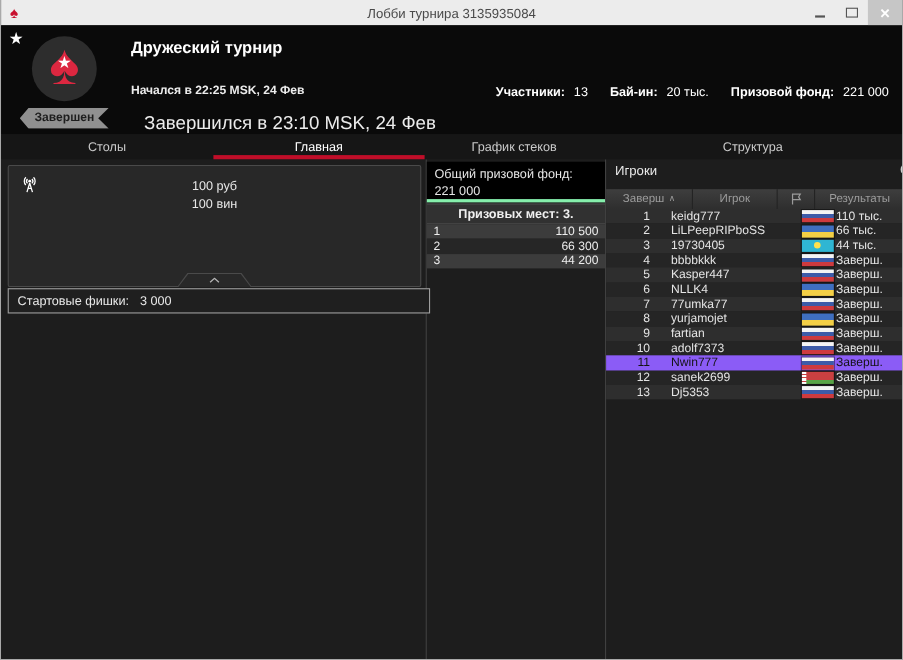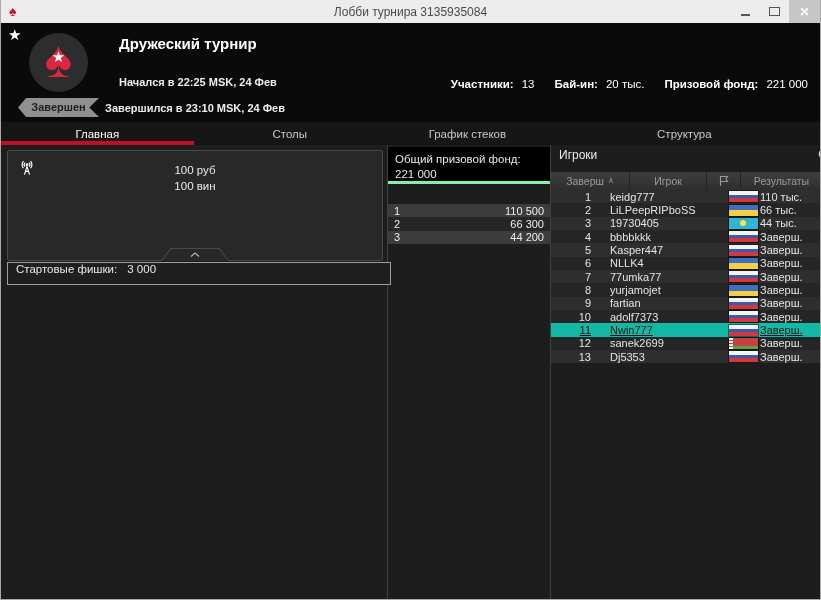--- a/index.html
+++ b/index.html
@@ -21,21 +21,21 @@
   .header{position:absolute;left:0;top:23px;width:100%;height:99px;background:#0a0a0a;}
   .fav-star{position:absolute;left:7px;top:3px;color:#fff;font-size:15px;}
   .logo{position:absolute;left:28px;top:10px;width:59px;height:59px;border-radius:50%;background:#2d2d2d;overflow:hidden;}
   .logo .spade{position:absolute;left:0;right:0;top:-5px;text-align:center;color:#dc2740;font-size:52px;line-height:62px;}
   .logo .spade-star{position:absolute;left:0;right:0;top:15px;text-align:center;color:#fff;font-size:15px;}
   .status-badge{position:absolute;left:17px;top:75px;width:81px;height:19px;background:#909090;
     clip-path:polygon(10% 0,100% 0,88% 50%,100% 100%,10% 100%,0 50%);
     color:#1e1e1e;font-size:11px;font-weight:bold;text-align:center;line-height:19px;}
   .h-title{position:absolute;left:118px;top:12px;color:#fff;font-size:15px;font-weight:bold;}
   .h-start{position:absolute;left:118px;top:53px;color:#ececec;font-size:11px;font-weight:bold;}
-  .h-end{position:absolute;left:104px;top:79px;color:#ececec;font-size:11px;font-weight:bold;}
+  .h-end{position:absolute;left:130px;top:79px;color:#ececec;font-size:17px;font-weight:normal;}
   .h-stats{position:absolute;right:12px;top:55px;display:flex;gap:20px;}
   .stat{display:flex;flex-direction:row;gap:8px;}
   .stat .lbl{color:#fff;font-size:11.5px;font-weight:bold;}
   .stat .val{color:#fff;font-size:11.5px;}
   
   .tabbar{position:absolute;left:0;top:122px;width:100%;height:23px;background:#161616;display:flex;}
   .tab{position:relative;display:flex;align-items:center;justify-content:center;color:#c9c9c9;font-size:11.5px;cursor:default;}
   .tab:nth-child(1){width:193px;}.tab:nth-child(2){width:193px;}.tab:nth-child(3){width:163px;}.tab:nth-child(4){width:272px;}
   .tab.active{color:#fff;}
   .tab.active::after{content:'';position:absolute;left:0;right:0;bottom:0;height:4px;background:var(--accent,#c00e29);}
@@ -45,21 +45,21 @@
   .vdiv.d1{left:386px;}.vdiv.d2{left:549px;}
   
   .info-box{position:absolute;left:6px;top:5px;width:374px;height:109px;background:#282828;border:1px solid #4a4a4a;border-radius:2px;}
   .antenna{position:absolute;left:9px;top:7px;}
   .buyin-lines{position:absolute;left:0;right:0;top:11px;text-align:center;color:#e8e8e8;font-size:11.5px;line-height:16px;}
   .collapse-tab{position:absolute;left:50%;bottom:-1px;transform:translateX(-50%);width:68px;height:13px;
     background:#4a4a4a;clip-path:polygon(0 100%,14% 0,86% 0,100% 100%);display:flex;align-items:center;justify-content:center;}
   .collapse-tab .inner{width:66px;height:12px;margin-top:1px;background:#282828;clip-path:polygon(0 100%,14% 0,86% 0,100% 100%);
     display:flex;align-items:center;justify-content:center;}
   .chips-box{position:absolute;left:6px;top:117px;width:374px;height:21px;border:1px solid #9e9e9e;
-    display:flex;padding-left:8px;box-sizing:content-box;color:#e8e8e8;font-size:11.5px;gap:10px;background:#1f1f1f;}
+    display:flex;align-items:center;padding-left:8px;box-sizing:content-box;color:#e8e8e8;font-size:11.5px;gap:10px;background:#1f1f1f;}
   
   .prize-total{position:absolute;left:387px;top:2px;width:162px;height:37px;background:#000000;border-bottom:3px solid #86efac;
     color:#e6e6e6;font-size:11.5px;padding-top:5px;box-sizing:border-box;}
   .prize-total div{padding-left:7px;line-height:15px;}
   .prize-places-header{position:absolute;left:387px;top:40px;width:162px;height:19px;background:#313131;
     border-top:1px solid #4a4a4a;border-bottom:1px solid #4a4a4a;box-sizing:border-box;
     color:#f0f0f0;font-size:11.5px;font-weight:bold;text-align:center;line-height:18px;}
   .prize-rows{position:absolute;left:387px;top:59px;width:162px;}
   .prize-row{display:flex;justify-content:space-between;align-items:center;height:13.4px;padding:0 6px;color:#ededed;font-size:11px;}
   .prize-row:nth-child(odd){background:#3c3c3c;}
@@ -71,21 +71,21 @@
   .players-header{position:absolute;left:550px;top:27px;width:271px;height:18px;display:flex;
     background:linear-gradient(#3e3e3e,#2e2e2e);color:#9b9b9b;font-size:10.5px;}
   .ph-cell{display:flex;align-items:center;justify-content:center;gap:4px;border-right:1px solid #232323;box-sizing:border-box;height:100%;}
   .ph-cell:last-child{border-right:none;}
   .ph-место{width:79px;}.ph-игрок{width:77px;}.ph-flag{width:34px;}.ph-рез{width:81px;}
   .sort-caret{font-size:8px;line-height:8px;}
   .players-rows{position:absolute;left:550px;top:45px;width:271px;}
   .prow{display:flex;align-items:center;height:13.35px;color:#e4e4e4;font-size:11px;cursor:default;}
   .prow:nth-child(odd){background:#2e2e2e;}
   .prow:nth-child(even){background:#252525;}
-  .prow.selected{background:#14b8a6;color:#141414;text-decoration:underline;}
+  .prow.selected{background:#8b5cf6;color:#141414;}
   .c-place{width:40px;text-align:right;}
   .c-name{width:116px;padding-left:19px;white-space:nowrap;overflow:hidden;}
   .c-flag{width:34px;display:flex;justify-content:center;}
   .c-result{flex:1;padding-right:6px;}
   .flag{width:29px;height:11px;display:inline-block;position:relative;box-shadow:0 0 0 1px rgba(0,0,0,.45);}
   .flag.ru{background:linear-gradient(#f4f4f4 33%,#3d5ba8 33%,#3d5ba8 66%,#ce3a3e 66%);}
   .flag.ua{background:linear-gradient(#3f6fc0 50%,#f3cf45 50%);}
   .flag.kz{background:#2fb6d3;}
   .flag.kz::after{content:'';position:absolute;left:50%;top:50%;width:6px;height:6px;margin:-3px 0 0 -3px;border-radius:50%;background:#ffe14d;}
   .flag.by{background:linear-gradient(#c94041 70%,#58a446 70%);}
@@ -131,22 +131,22 @@
           <div class="val">20 тыс.</div>
         </div>
         <div class="stat">
           <div class="lbl">Призовой фонд:</div>
           <div class="val">221 000</div>
         </div>
       </div>
   </div>
 
   <div class="tabbar">
+      <div class="tab">Столы</div>
       <div class="tab active">Главная</div>
-      <div class="tab">Столы</div>
       <div class="tab">График стеков</div>
       <div class="tab">Структура</div>
     </div>
 
   <div class="content">
     <div class="vdiv d1"></div>
     <div class="vdiv d2"></div>
 
     <div class="info-box">
       <span class="antenna">
@@ -171,20 +171,21 @@
     </div>
     <div class="chips-box">
       <span>Стартовые фишки:</span>
       <span>3 000</span>
     </div>
 
     <div class="prize-total">
       <div>Общий призовой фонд:</div>
       <div>221 000</div>
     </div>
+    <div class="prize-places-header">Призовых мест: 3.</div>
     <div class="prize-rows">
         <div class="prize-row">
           <div>1</div>
           <div>110 500</div>
         </div>
         <div class="prize-row">
           <div>2</div>
           <div>66 300</div>
         </div>
         <div class="prize-row">

